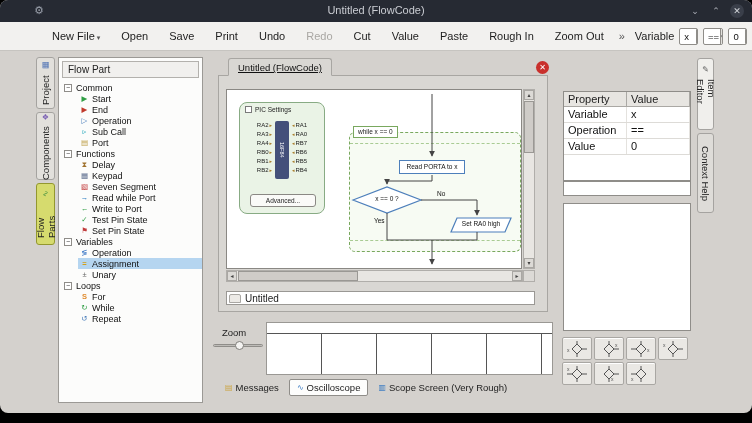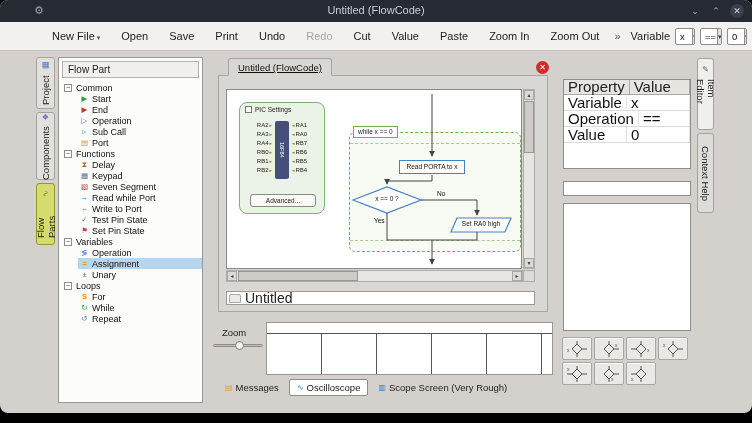--- a/index.html
+++ b/index.html
@@ -80,41 +80,41 @@
   
   .vscroll{position:absolute;left:523px;top:89px;width:12px;height:180px;background:#e8e6e2;border:1px solid #b0aeaa;}
   .hscroll{position:absolute;left:226px;top:270px;width:297px;height:12px;background:#e8e6e2;border:1px solid #b0aeaa;display:flex;}
   .sbtn{width:10px;height:10px;background:#dcdad6;border:1px solid #a9a7a3;font-size:6px;line-height:9px;text-align:center;color:#444;flex:none;}
   .hthumb{width:120px;height:10px;background:#cfccc8;border:1px solid #9a9894;margin-left:1px;}
   .vthumb{position:absolute;left:0px;top:11px;width:10px;height:52px;background:#cfccc8;border:1px solid #9a9894;}
   .vscroll .up{position:absolute;top:0;left:0;}
   .vscroll .down{position:absolute;bottom:0;left:0;}
   .corner{position:absolute;left:523px;top:270px;width:12px;height:12px;background:#dcdad6;border:1px solid #b0aeaa;}
 
-  .untitled-bar{position:absolute;left:226px;top:291px;width:309px;height:14px;background:#fff;border:1px solid #9a9894;display:flex;align-items:center;gap:4px;padding-left:2px;font-size:14px;color:#222;}
+  .untitled-bar{position:absolute;left:226px;top:291px;width:309px;height:14px;background:#fff;border:1px solid #9a9894;display:flex;align-items:center;gap:4px;padding-left:2px;font-size:10px;color:#222;}
   .utab-icon{width:12px;height:9px;background:#eceae6;border:1px solid #a9a7a3;border-radius:2px 2px 0 0;flex:none;}
 
   
   .zoom-label{position:absolute;left:222px;top:327px;font-size:9.5px;color:#222;}
   .slider{position:absolute;left:213px;top:341px;width:50px;height:8px;}
   .slider .track{position:absolute;left:0;right:0;top:3px;height:3px;background:#bdbbb7;border:1px solid #8f8d89;border-radius:2px;}
   .slider .thumb{position:absolute;left:22px;top:0;width:9px;height:9px;background:#f4f3f1;border:1px solid #7f7d79;border-radius:50%;}
   .scope{position:absolute;left:266px;top:322px;width:287px;height:53px;background:#fff;border:1px solid #9a9894;}
   .scope .hline{position:absolute;left:0;right:0;top:10px;border-top:1px solid #555;}
   .scope .vline{position:absolute;top:10px;bottom:0;border-left:1px solid #555;}
 
   .btabs{position:absolute;left:218px;top:379px;display:flex;align-items:center;gap:3px;font-size:9.5px;color:#222;}
   .btab{display:flex;align-items:center;gap:3px;padding:2px 7px;}
   .btab.active{background:#fdfdfc;border:1px solid #8f8d89;border-radius:2px;}
   .bicon{font-size:8px;color:#3a7bc2;}
   .bicon.msg{color:#caa23a;}
 
   
   .ie-title{position:absolute;left:564px;top:60px;font-size:12px;font-weight:bold;color:#111;}
-  .ietable{position:absolute;left:563px;top:79px;width:128px;height:90px;background:#fff;border:1px solid #8f8d89;font-size:15px;overflow:hidden;}
+  .ietable{position:absolute;left:563px;top:91px;width:128px;height:90px;background:#fff;border:1px solid #8f8d89;font-size:11px;overflow:hidden;}
   .hrow{display:flex;height:15px;background:#e7e5e1;border-bottom:1px solid #aaa8a4;}
   .hcell{flex:1;border-right:1px solid #aaa8a4;padding:1px 4px;line-height:12px;color:#222;}
   .trow{display:flex;height:16px;border-bottom:1px solid #dddbd7;}
   .tcell{flex:1;border-right:1px solid #e4e2de;padding:1px 4px;line-height:13px;color:#111;}
   .ie-input{position:absolute;left:563px;top:181px;width:128px;height:15px;background:#fff;border:1px solid #8f8d89;font-size:9px;padding:0 3px;font-family:"Liberation Sans",sans-serif;}
   .ie-list{position:absolute;left:563px;top:203px;width:128px;height:128px;background:#fff;border:1px solid #8f8d89;}
   .templates{position:absolute;left:561px;top:336px;width:132px;display:flex;flex-wrap:wrap;}
   .tmpl{width:30px;height:23px;margin:1px;background:#eae8e4;border:1px solid #a9a7a3;border-radius:2px;display:flex;align-items:center;justify-content:center;box-shadow:inset 0 1px 0 #fff;}
 
   
@@ -141,21 +141,21 @@
   <div class="toolbar">
     <span class="tbtn"><span>New File</span><span class="dd">▾</span></span>
     <span class="tbtn">Open</span>
     <span class="tbtn">Save</span>
     <span class="tbtn">Print</span>
     <span class="tbtn">Undo</span>
     <span class="tbtn disabled">Redo</span>
     <span class="tbtn">Cut</span>
     <span class="tbtn">Value</span>
     <span class="tbtn">Paste</span>
-    <span class="tbtn">Zoom In</span>
+    <span class="tbtn">Rough In</span>
     <span class="tbtn">Zoom Out</span>
     <span class="tb-sp"></span>
     <span class="overflow">»</span>
     <span class="var-label">Variable</span>
     <span class="combo">
       <span class="cv">x</span>
       <span class="cd">▾</span>
     </span>
     <span class="combo">
       <span class="cv">==</span>

